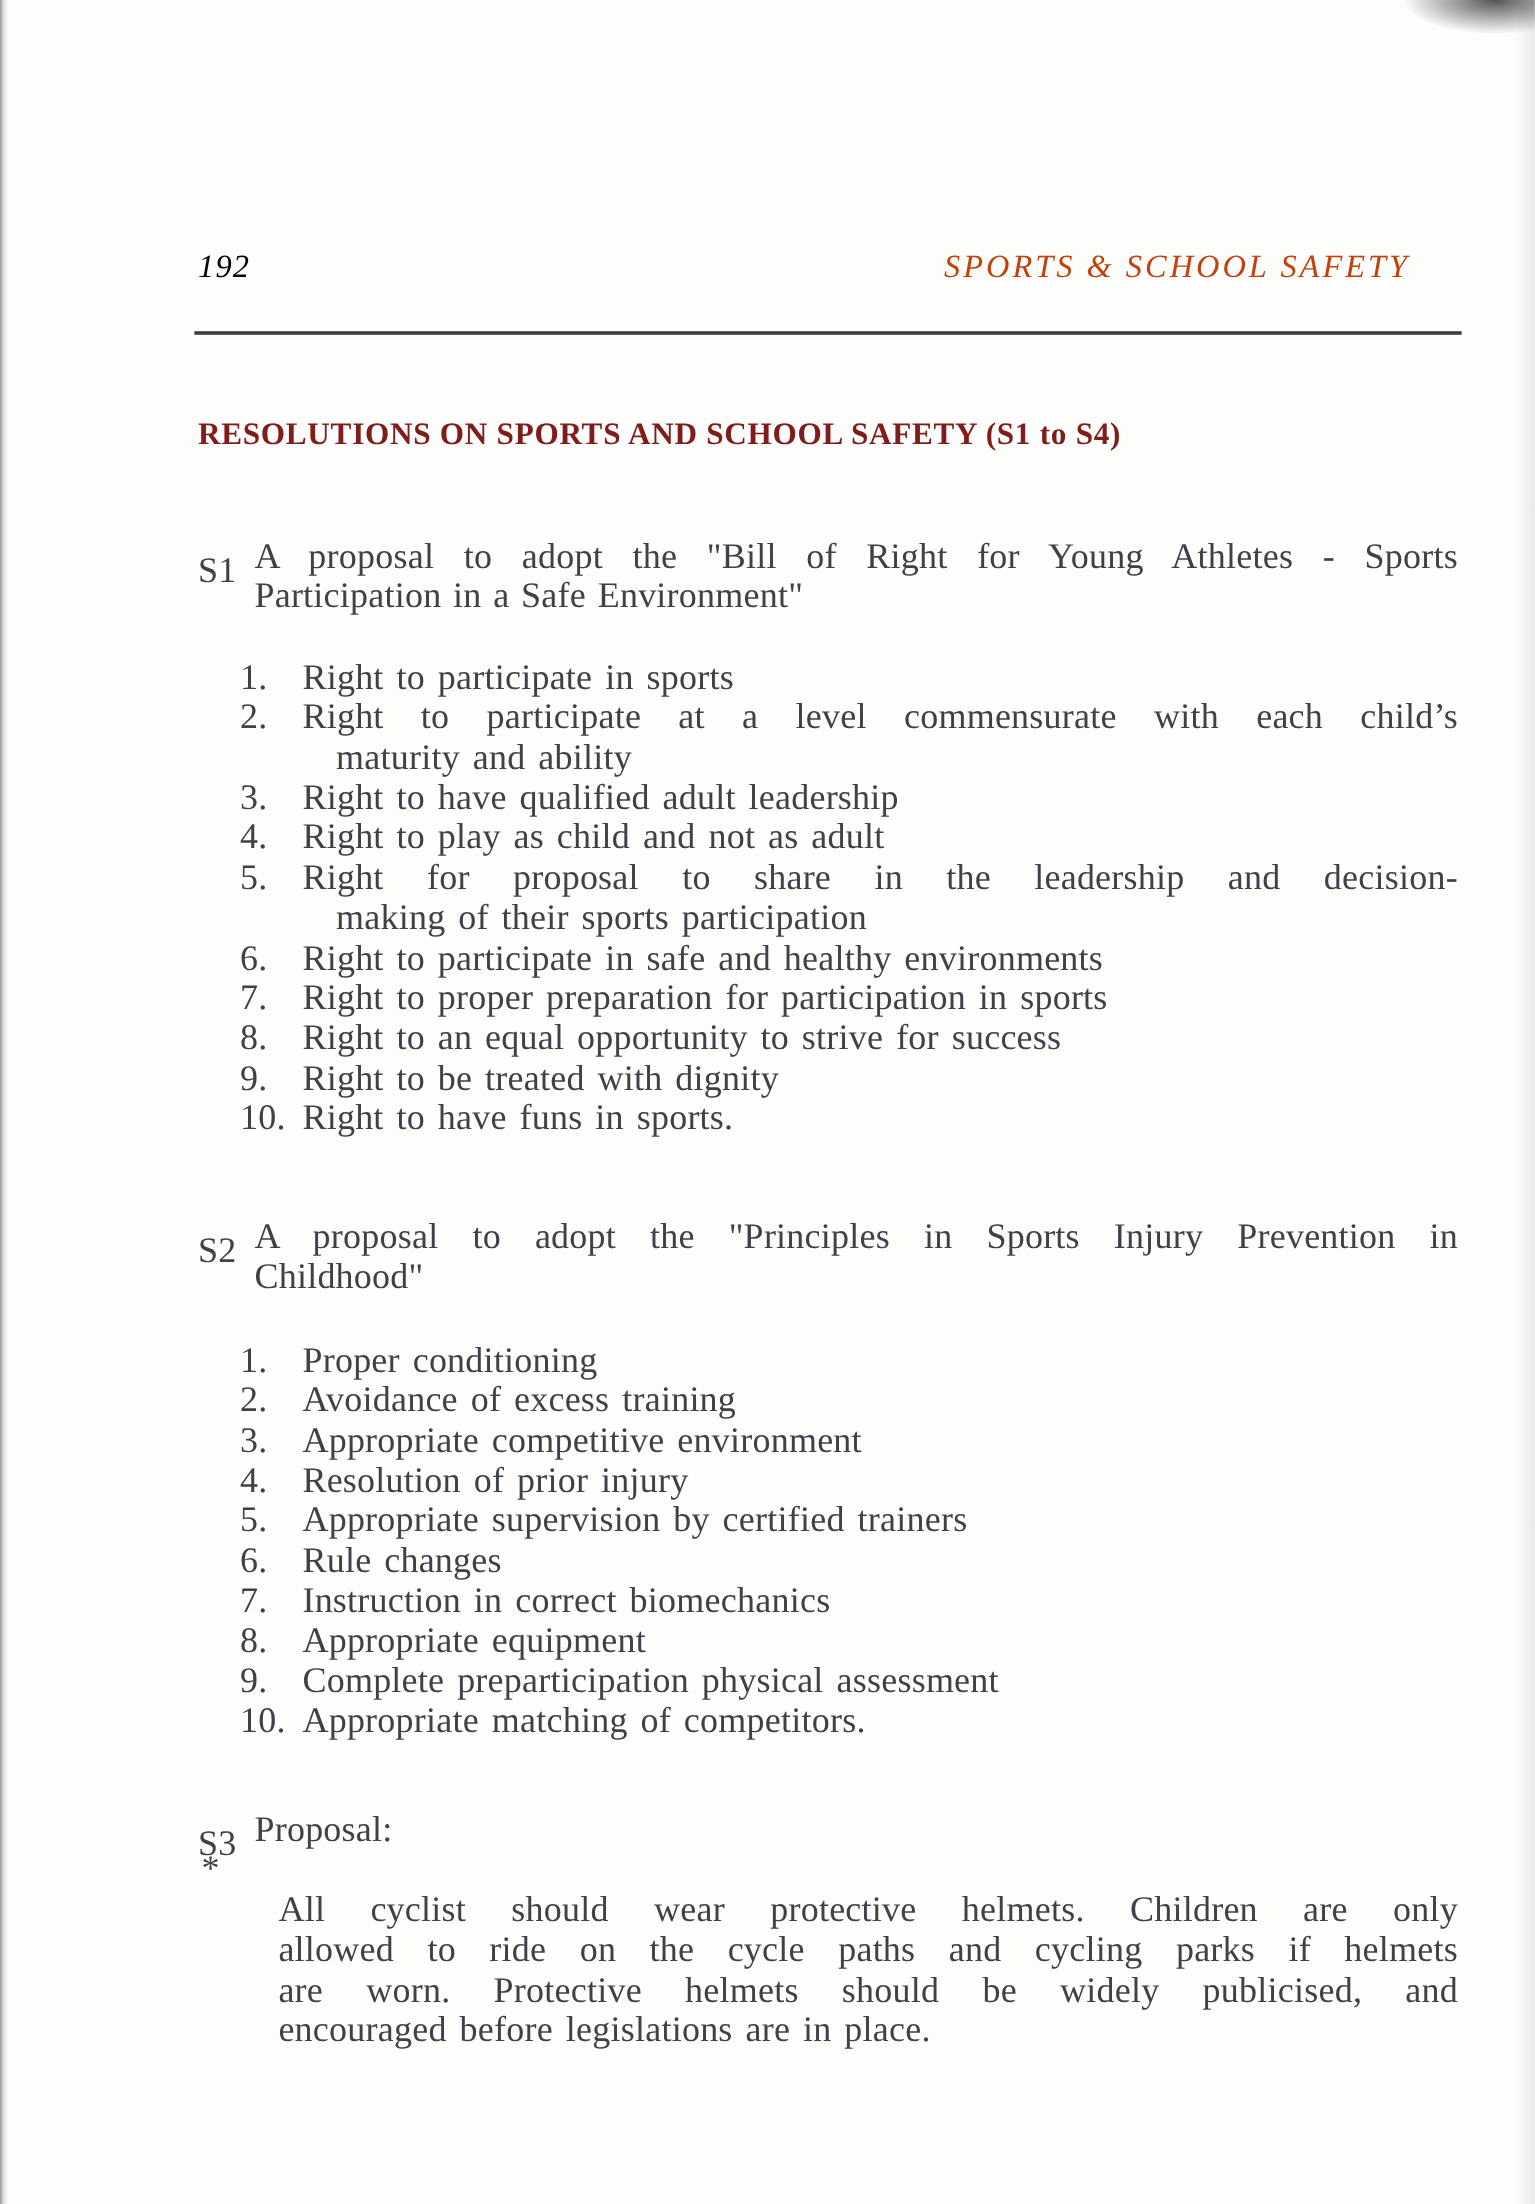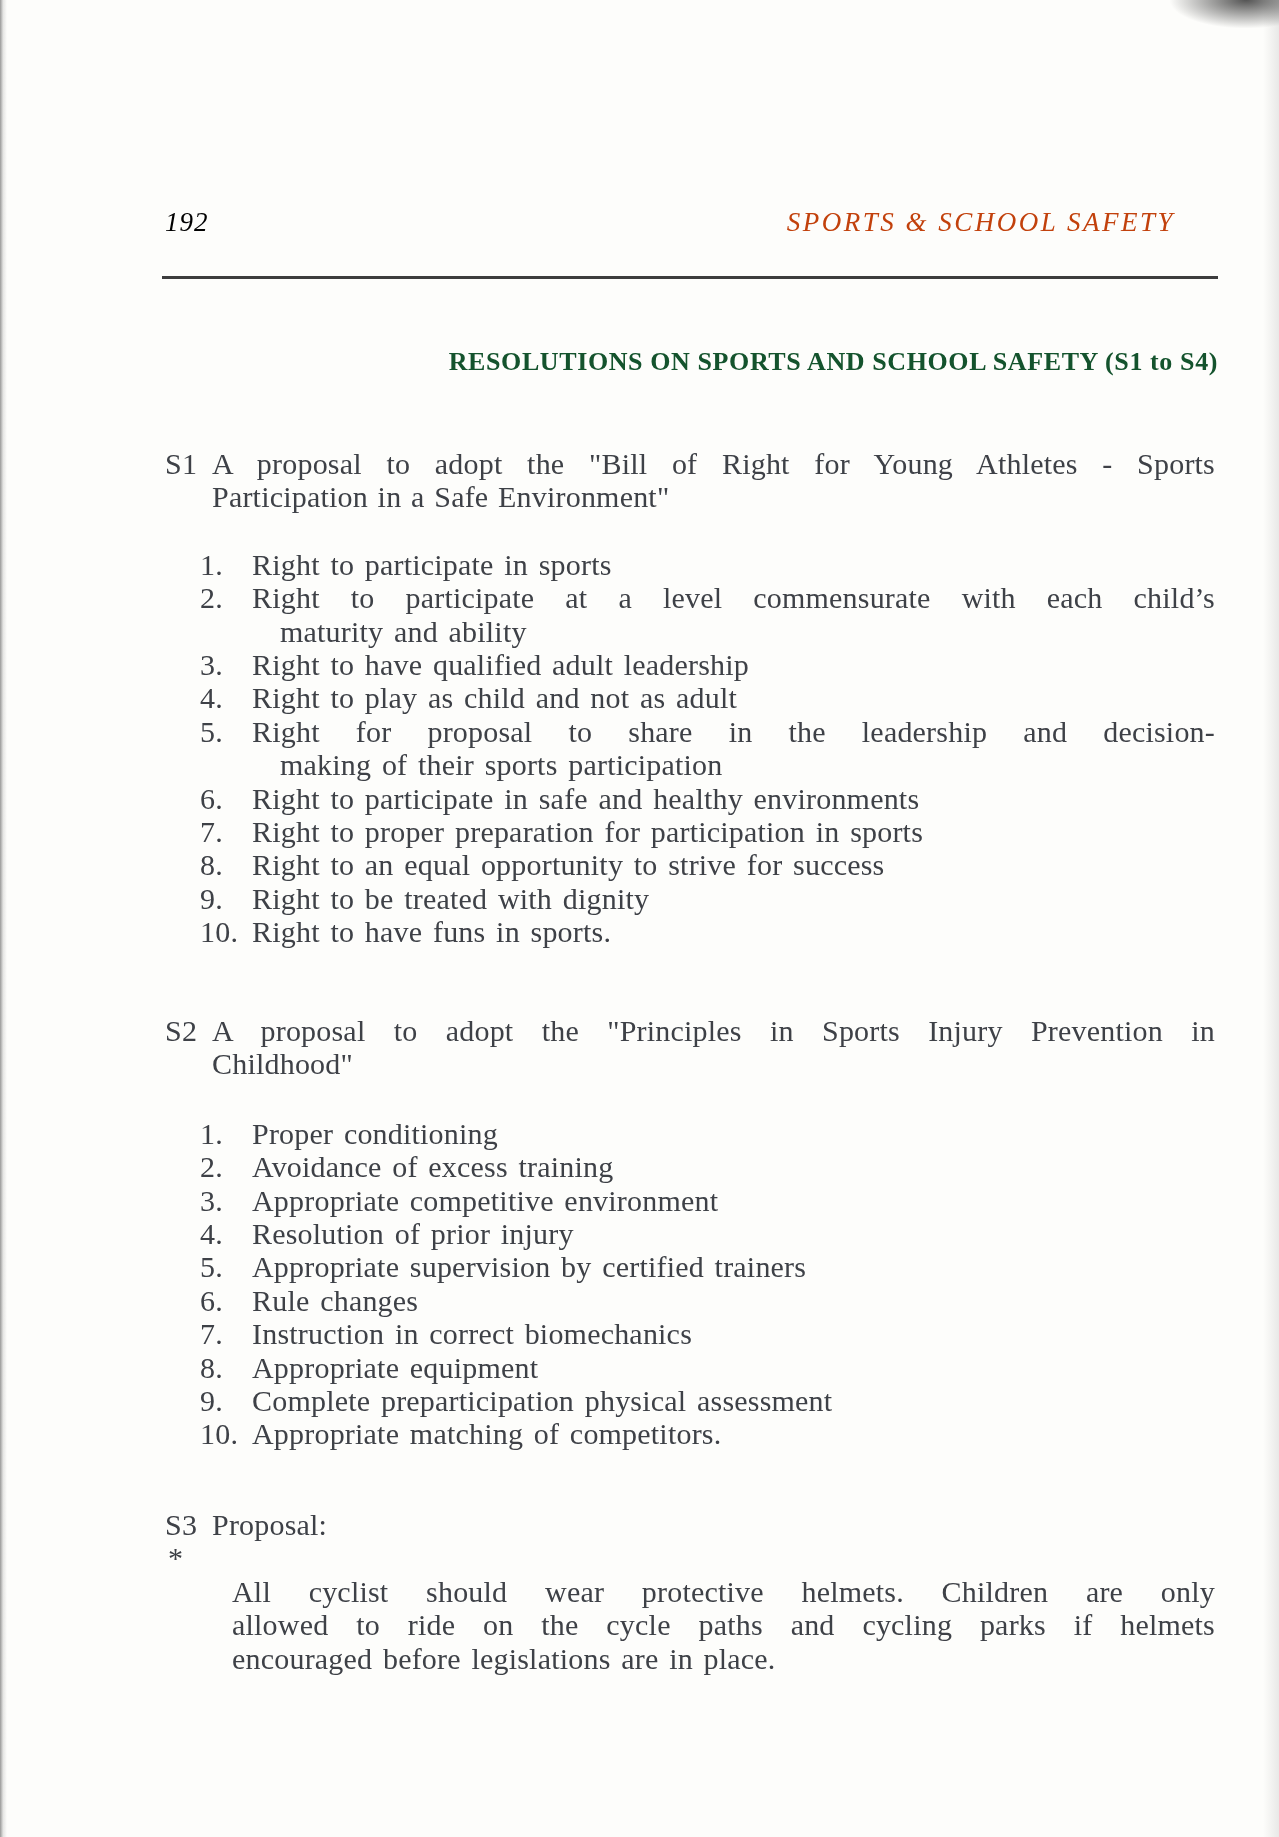--- a/index.html
+++ b/index.html
@@ -30,30 +30,30 @@
   }
   .running-hdr{
     position:absolute;left:600px;top:207px;width:575px;text-align:right;
     font-style:italic;font-size:27px;letter-spacing:2.5px;color:#c2410c;white-space:nowrap;
   }
   .rule{
     position:absolute;left:162px;top:276px;width:1056px;height:3px;
     background:#3d3d3d;
   }
   .title{
-    position:absolute;left:165px;top:347px;width:1053px;text-align:right;
-    font-weight:bold;font-size:26px;letter-spacing:.6px;color:#14532d;white-space:nowrap;
+    position:absolute;left:165px;top:347px;width:1053px;text-align:left;
+    font-weight:bold;font-size:26px;letter-spacing:.6px;color:#7f1d1d;white-space:nowrap;
   }
 
   .section{position:absolute;left:165px;width:1053px;font-size:30px;line-height:33.4px;letter-spacing:.2px;}
   .s1{top:447px;}
   .s2{top:1014px;}
   .s3{top:1508px;}
 
-  .s-label{position:absolute;left:0;top:0;}
+  .s-label{position:absolute;left:0;top:12px;}
   .intro{margin-left:47px;width:1003px;word-spacing:2px;}
   .just{text-align:justify;text-align-last:justify;}
 
   .rlist{margin-top:34px;width:1053px;}
   .s2 .rlist{margin-top:36px;}
   .li{position:relative;}
   .num{position:absolute;left:35px;top:0;}
   .itxt{margin-left:87px;width:963px;word-spacing:3px;}
   .cont{margin-left:28px;}
 
@@ -215,15 +215,16 @@
   </div>
 </div>
 
 <div class="section s3">
   <div class="s-label">S3</div>
   <div class="s3-head">Proposal:</div>
   <div class="s3-star">*</div>
   <div class="s3-body">
     <div class="just">All cyclist should wear protective helmets.  Children are only</div>
     <div class="just">allowed to ride on the cycle paths and cycling parks if helmets</div>
+    <div class="just">are worn.  Protective helmets should be widely publicised, and</div>
     <div>encouraged before legislations are in place.</div>
   </div>
 </div>
 
 </body></html>

